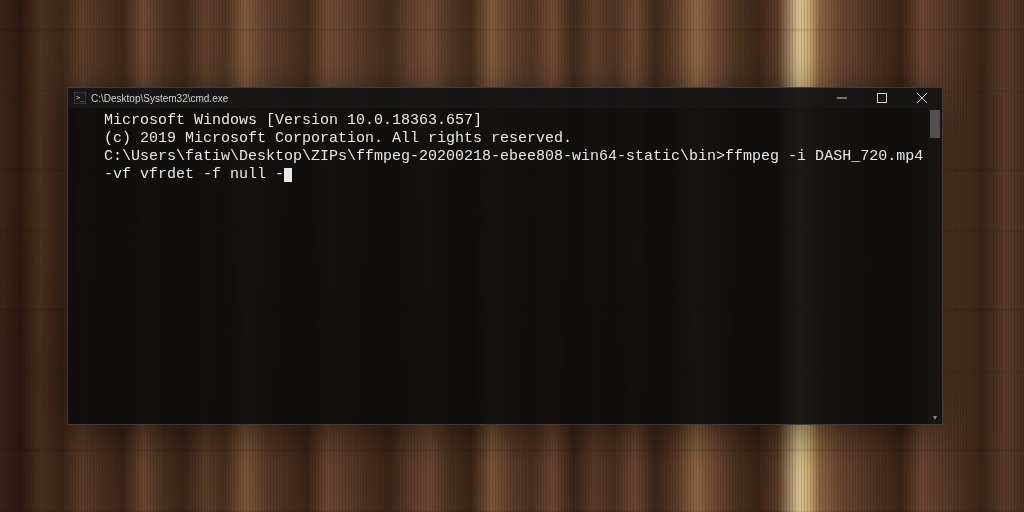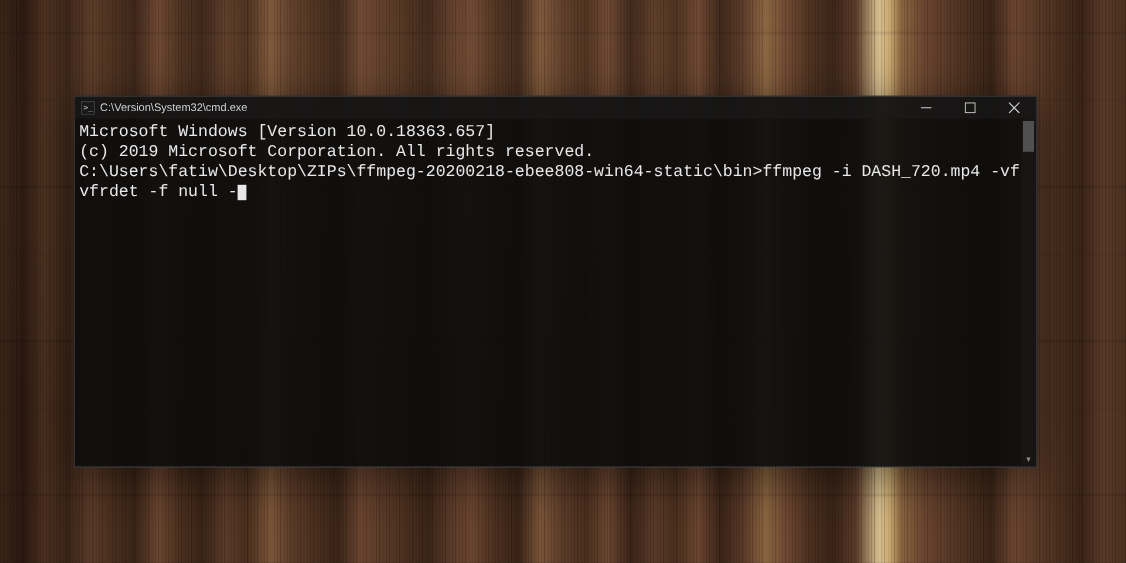--- a/index.html
+++ b/index.html
@@ -93,20 +93,21 @@
       flex: 1;
       position: relative;
       padding: 4px 6px 4px 4px;
       font-family: Consolas, "Courier New", monospace;
       font-size: 15px;
       line-height: 18px;
       color: #e8e8e8;
       white-space: pre-wrap;
       word-break: break-all;
       overflow: hidden;
+      margin-left: 32px;
     }
     .terminal-line { display: block; }
     .cursor {
       display: inline-block;
       width: 8px;
       height: 14px;
       background: #e8e8e8;
       vertical-align: text-bottom;
       margin-bottom: 1px;
     }
@@ -144,21 +145,21 @@
 <div class="desktop-bg"></div>
 
 <div class="cmd-window">
   <div class="titlebar">
     <span class="titlebar-icon">
       <svg viewBox="0 0 12 12">
           <rect x="0" y="0" width="12" height="12" fill="#1a1a1a" stroke="#888" stroke-width="0.5"></rect>
           <text x="2" y="8" font-size="7" fill="#ccc" font-family="monospace">&gt;_</text>
         </svg>
     </span>
-    <span class="titlebar-title">C:\Version\System32\cmd.exe</span>
+    <span class="titlebar-title">C:\Desktop\System32\cmd.exe</span>
     <span class="titlebar-spacer"></span>
     <div class="titlebar-btn">
       <svg viewBox="0 0 10 10">
           <line x1="0" y1="5" x2="10" y2="5" stroke="#d0d0d0" stroke-width="1"></line>
         </svg>
     </div>
     <div class="titlebar-btn">
       <svg viewBox="0 0 10 10">
           <rect x="0.5" y="0.5" width="9" height="9" fill="none" stroke="#d0d0d0" stroke-width="1"></rect>
         </svg>

